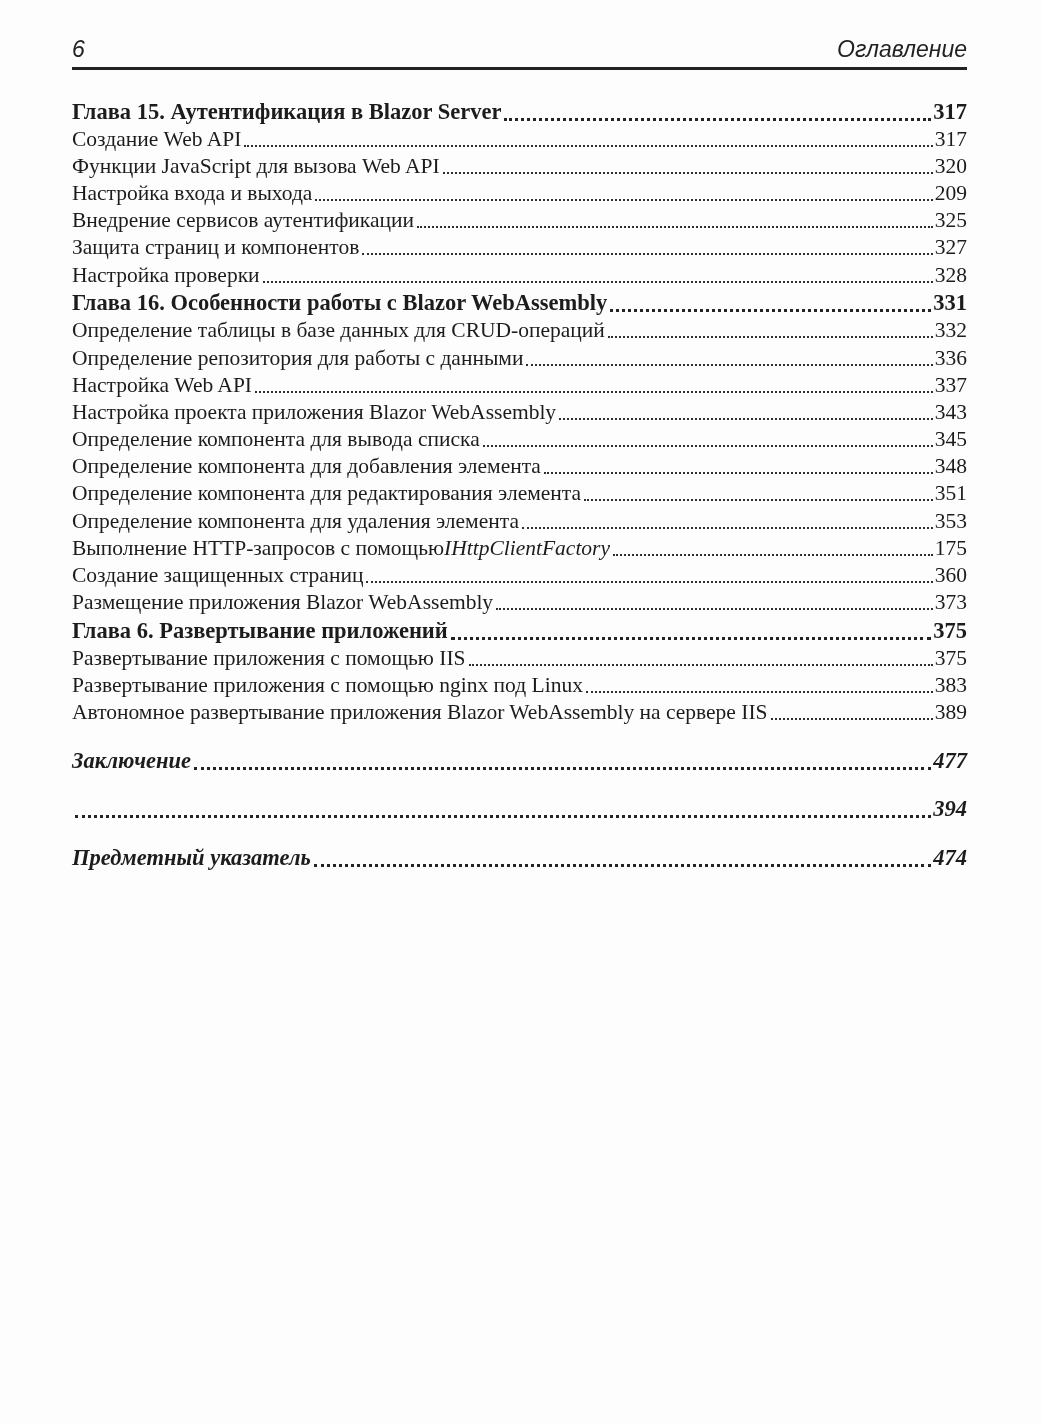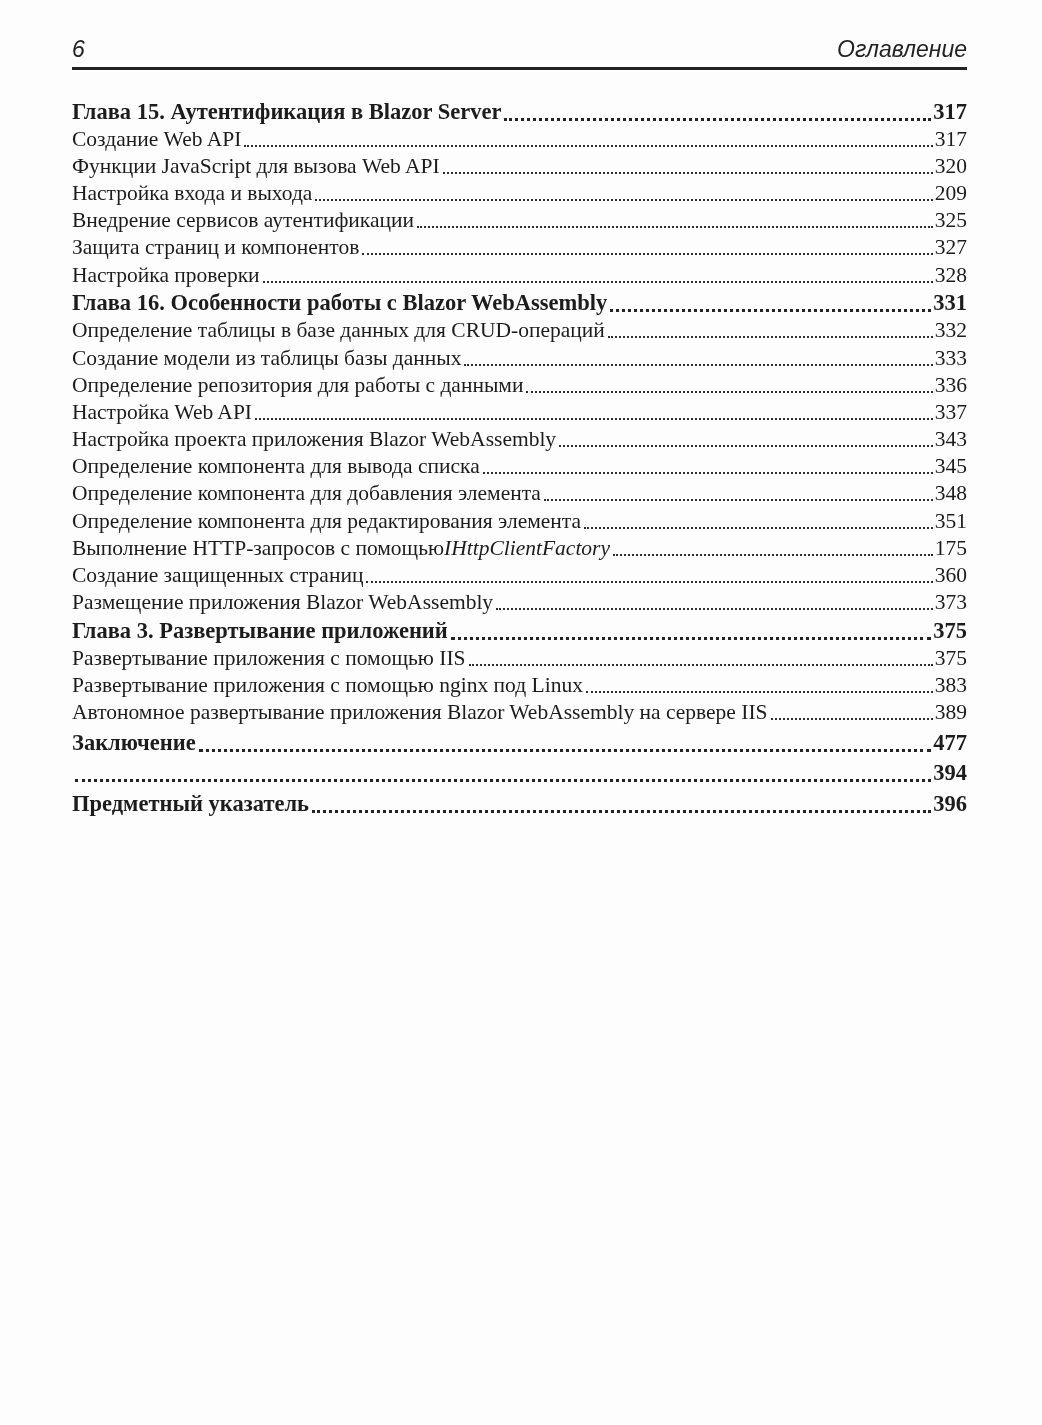--- a/index.html
+++ b/index.html
@@ -57,21 +57,21 @@
   .toc-row.bold {
     font-weight: bold;
     font-size: 22.5px;
     height: 28.5px;
   }
   .toc-row.bold .leader {
     border-bottom-width: 3px;
     border-bottom-color: #242424;
     margin-bottom: 4px;
   }
-  .standalone-group .toc-row { margin-top: 2px; }
+  .standalone-group .toc-row { margin-top: 20px; font-style: italic; }
 </style>
 </head>
 <body>
 
 <div class="page">
 
   <div class="running-head">
     <span>6</span>
     <span>Оглавление</span>
   </div>
@@ -128,26 +128,20 @@
     <span class="leader"></span>
     <span class="page-num">331</span>
   </div>
         <div class="toc-row">
     <span class="title">Определение таблицы в базе данных для CRUD-операций</span>
 
     <span class="leader"></span>
     <span class="page-num">332</span>
   </div>
         <div class="toc-row">
-    <span class="title">Создание модели из таблицы базы данных</span>
-
-    <span class="leader"></span>
-    <span class="page-num">333</span>
-  </div>
-        <div class="toc-row">
     <span class="title">Определение репозитория для работы с данными</span>
 
     <span class="leader"></span>
     <span class="page-num">336</span>
   </div>
         <div class="toc-row">
     <span class="title">Настройка Web API</span>
 
     <span class="leader"></span>
     <span class="page-num">337</span>
@@ -168,20 +162,26 @@
     <span class="title">Определение компонента для добавления элемента</span>
 
     <span class="leader"></span>
     <span class="page-num">348</span>
   </div>
         <div class="toc-row">
     <span class="title">Определение компонента для редактирования элемента</span>
 
     <span class="leader"></span>
     <span class="page-num">351</span>
+  </div>
+        <div class="toc-row">
+    <span class="title">Определение компонента для удаления элемента</span>
+
+    <span class="leader"></span>
+    <span class="page-num">353</span>
   </div>
         <div class="toc-row">
     <span class="title">Выполнение HTTP-запросов с помощью </span>
     <span class="title-italic">IHttpClientFactory</span>
     <span class="leader"></span>
     <span class="page-num">175</span>
   </div>
         <div class="toc-row">
     <span class="title">Создание защищенных страниц</span>
 
@@ -190,21 +190,21 @@
   </div>
         <div class="toc-row">
     <span class="title">Размещение приложения Blazor WebAssembly</span>
 
     <span class="leader"></span>
     <span class="page-num">373</span>
   </div>
       </div>
       <div class="toc-section">
         <div class="toc-row bold">
-    <span class="title">Глава 3. Развертывание приложений</span>
+    <span class="title">Глава 6. Развертывание приложений</span>
 
     <span class="leader"></span>
     <span class="page-num">375</span>
   </div>
         <div class="toc-row">
     <span class="title">Развертывание приложения с помощью IIS</span>
 
     <span class="leader"></span>
     <span class="page-num">375</span>
   </div>
@@ -230,18 +230,18 @@
   </div>
         <div class="toc-row bold">
 
     <span class="leader"></span>
     <span class="page-num">394</span>
   </div>
         <div class="toc-row bold">
     <span class="title">Предметный указатель</span>
 
     <span class="leader"></span>
-    <span class="page-num">396</span>
+    <span class="page-num">474</span>
   </div>
       </div>
     </div>
 
 </div>
 
 </body></html>

